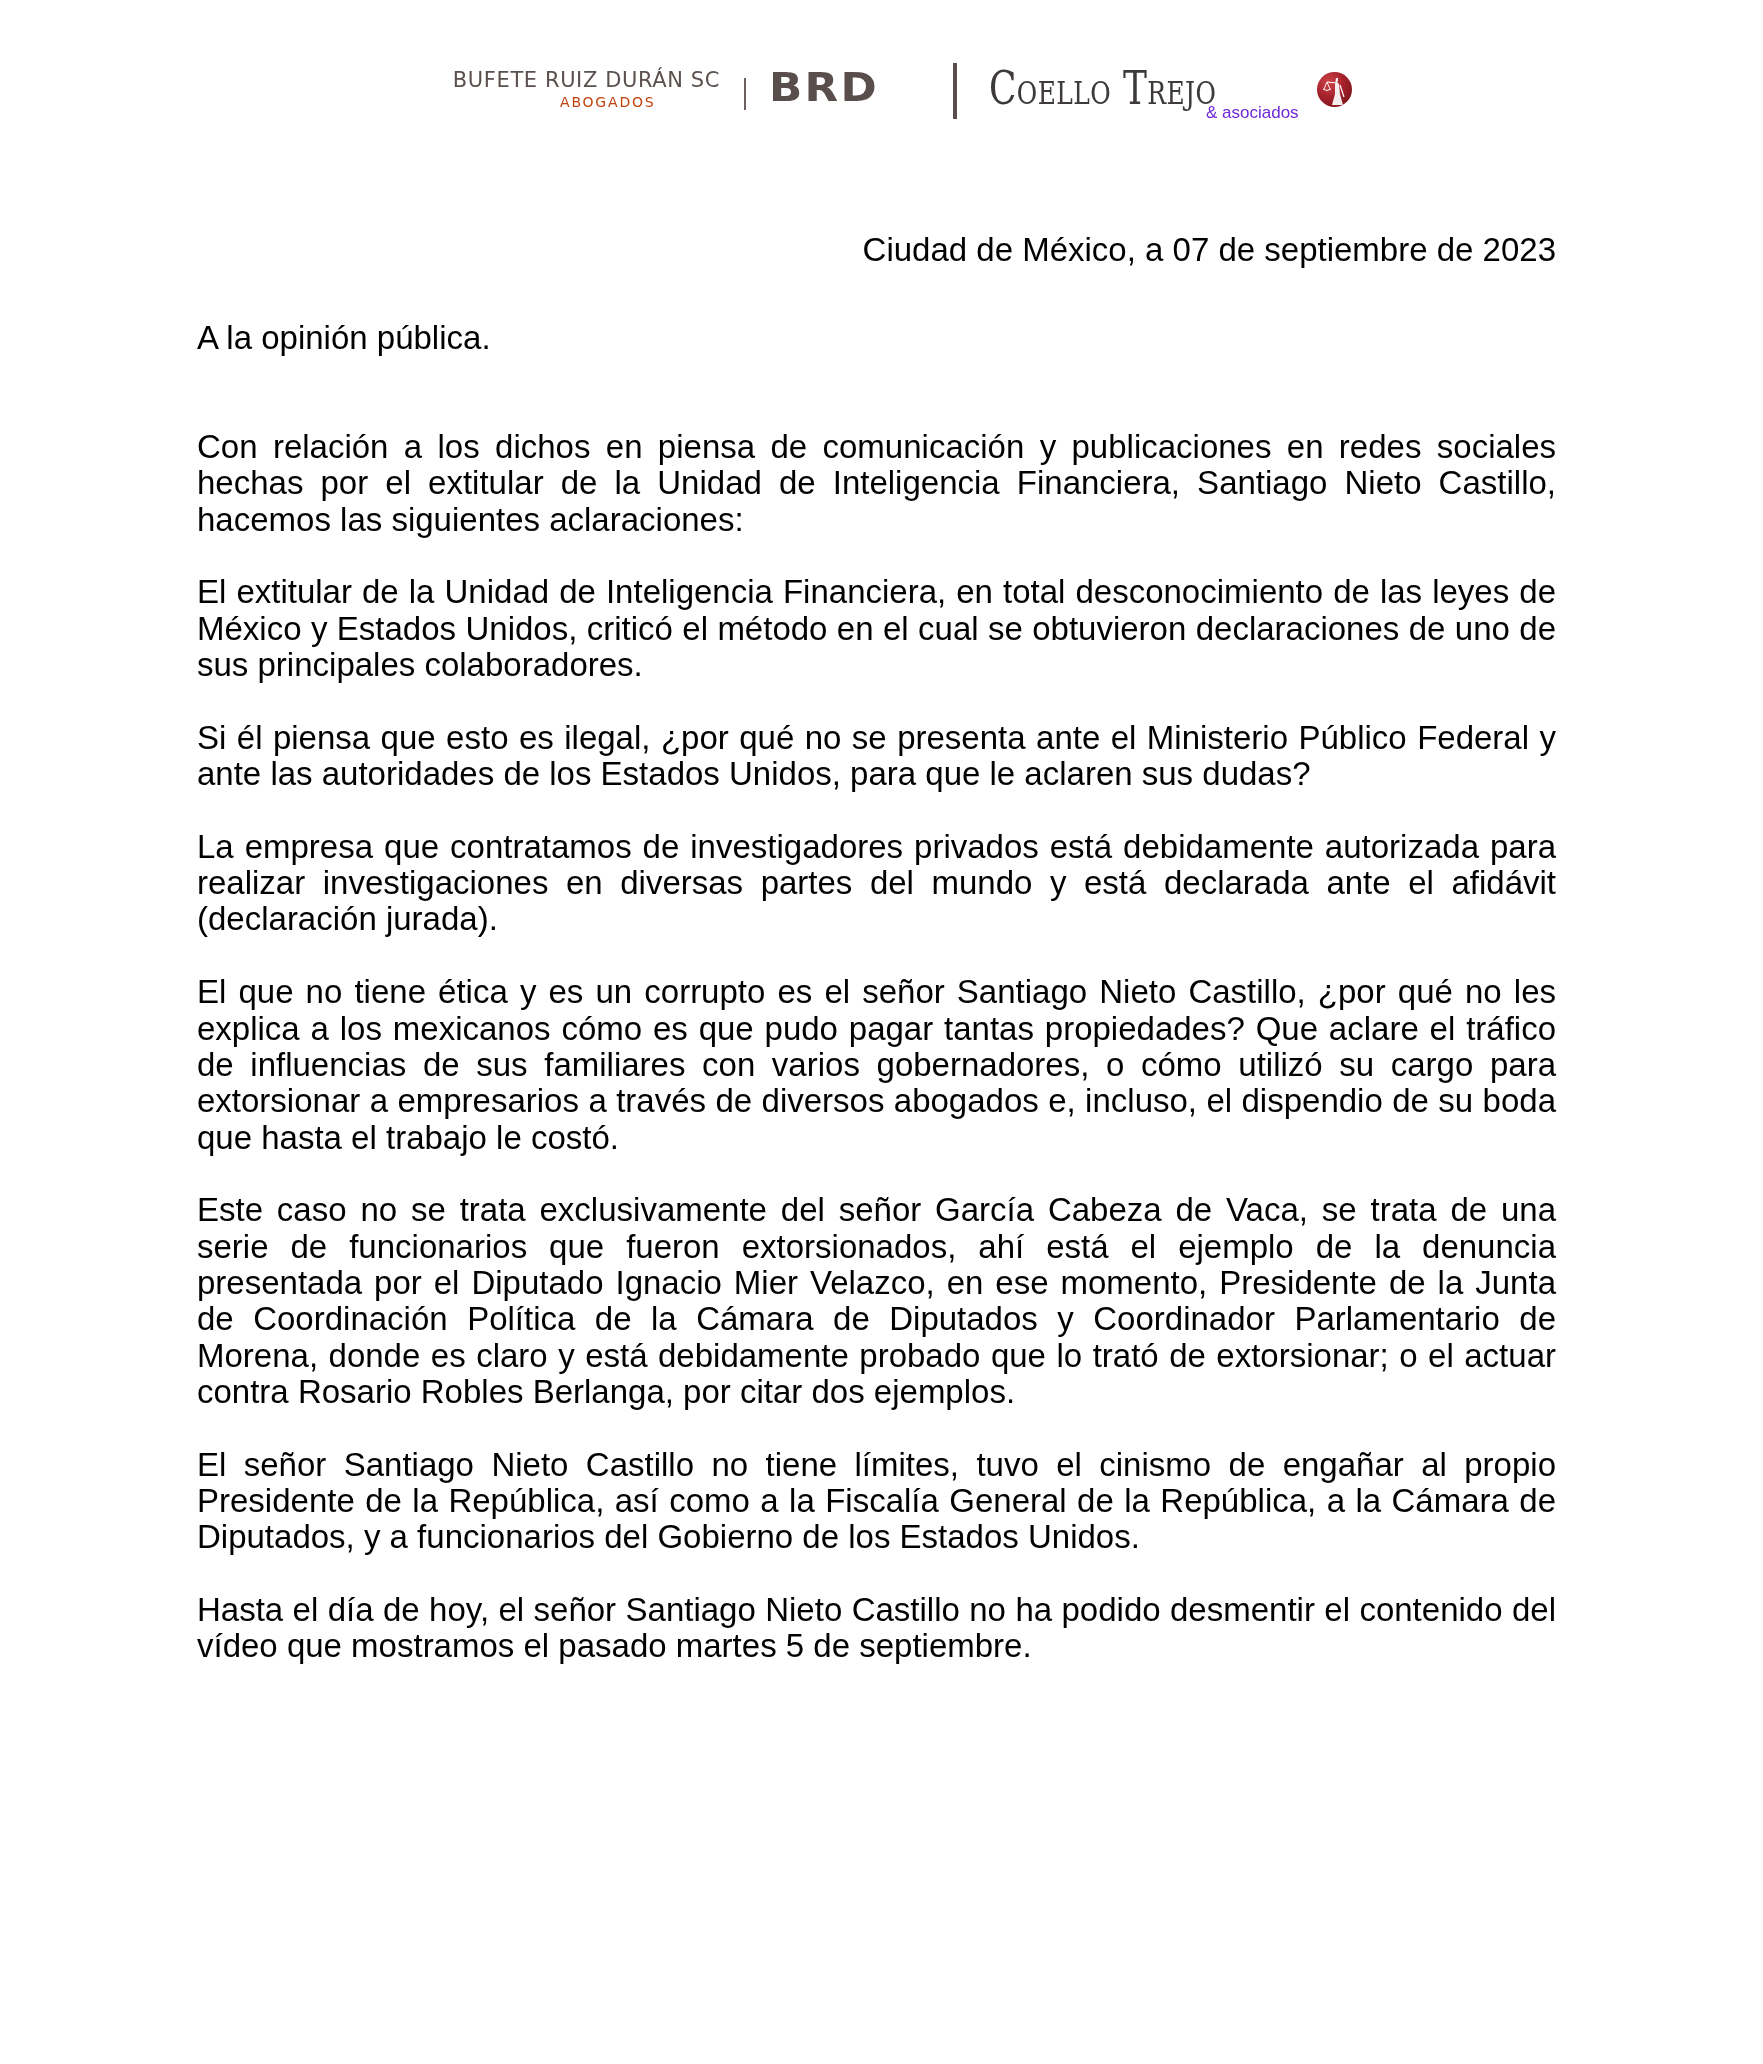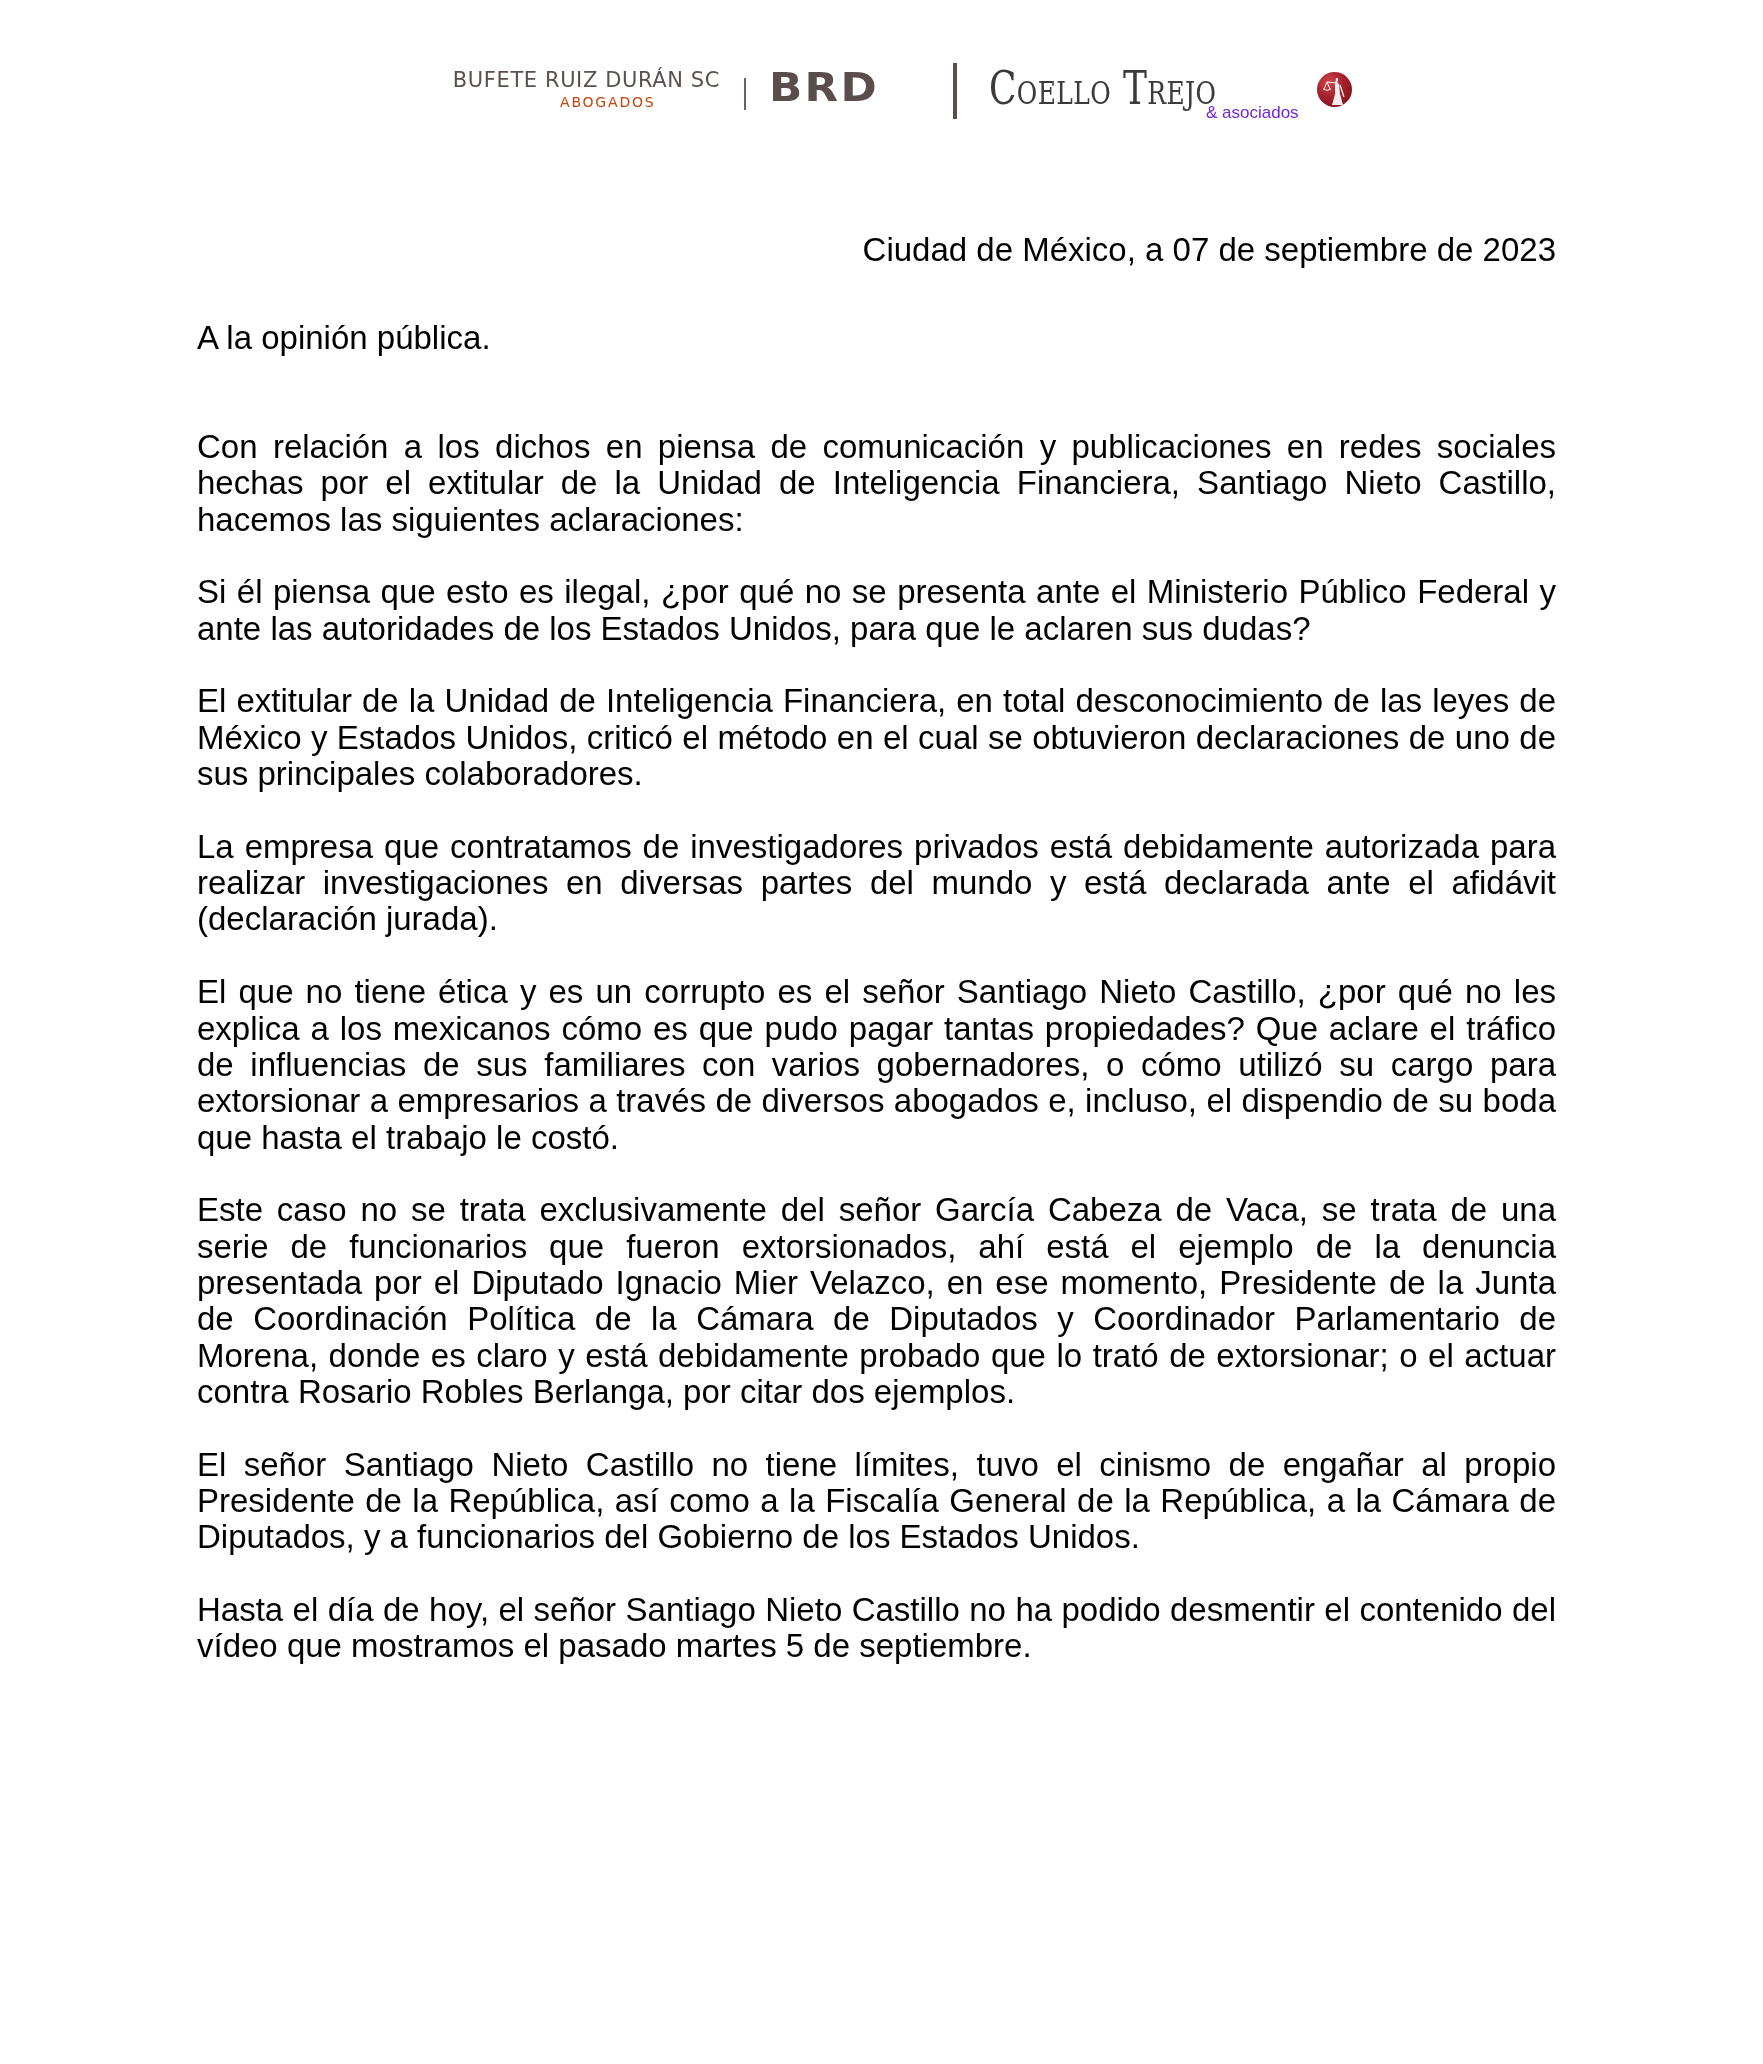--- a/index.html
+++ b/index.html
@@ -179,21 +179,21 @@
       <path d="M23 13 L27 25" stroke="#ffffff" stroke-width="1.2" fill="none"></path>
     </svg>
   </div>
 </div>
 
 <div class="letter">
   <div class="dateline">Ciudad de México, a 07 de septiembre de 2023</div>
   <div class="salutation">A la opinión pública.</div>
   <div class="body-paragraphs">
     <p>Con relación a los dichos en piensa de comunicación y publicaciones en redes sociales hechas por el extitular de la Unidad de Inteligencia Financiera, Santiago Nieto Castillo, hacemos las siguientes aclaraciones:</p>
+    <p>El extitular de la Unidad de Inteligencia Financiera, en total desconocimiento de las leyes de México y Estados Unidos, criticó el método en el cual se obtuvieron declaraciones de uno de sus principales colaboradores.</p>
     <p>Si él piensa que esto es ilegal, ¿por qué no se presenta ante el Ministerio Público Federal y ante las autoridades de los Estados Unidos, para que le aclaren sus dudas?</p>
-    <p>El extitular de la Unidad de Inteligencia Financiera, en total desconocimiento de las leyes de México y Estados Unidos, criticó el método en el cual se obtuvieron declaraciones de uno de sus principales colaboradores.</p>
     <p>La empresa que contratamos de investigadores privados está debidamente autorizada para realizar investigaciones en diversas partes del mundo y está declarada ante el afidávit (declaración jurada).</p>
     <p>El que no tiene ética y es un corrupto es el señor Santiago Nieto Castillo, ¿por qué no les explica a los mexicanos cómo es que pudo pagar tantas propiedades? Que aclare el tráfico de influencias de sus familiares con varios gobernadores, o cómo utilizó su cargo para extorsionar a empresarios a través de diversos abogados e, incluso, el dispendio de su boda que hasta el trabajo le costó.</p>
     <p>Este caso no se trata exclusivamente del señor García Cabeza de Vaca, se trata de una serie de funcionarios que fueron extorsionados, ahí está el ejemplo de la denuncia presentada por el Diputado Ignacio Mier Velazco, en ese momento, Presidente de la Junta de Coordinación Política de la Cámara de Diputados y Coordinador Parlamentario de Morena, donde es claro y está debidamente probado que lo trató de extorsionar; o el actuar contra Rosario Robles Berlanga, por citar dos ejemplos.</p>
     <p>El señor Santiago Nieto Castillo no tiene límites, tuvo el cinismo de engañar al propio Presidente de la República, así como a la Fiscalía General de la República, a la Cámara de Diputados, y a funcionarios del Gobierno de los Estados Unidos.</p>
     <p>Hasta el día de hoy, el señor Santiago Nieto Castillo no ha podido desmentir el contenido del vídeo que mostramos el pasado martes 5 de septiembre.</p>
   </div>
 </div>
 
 </body></html>

